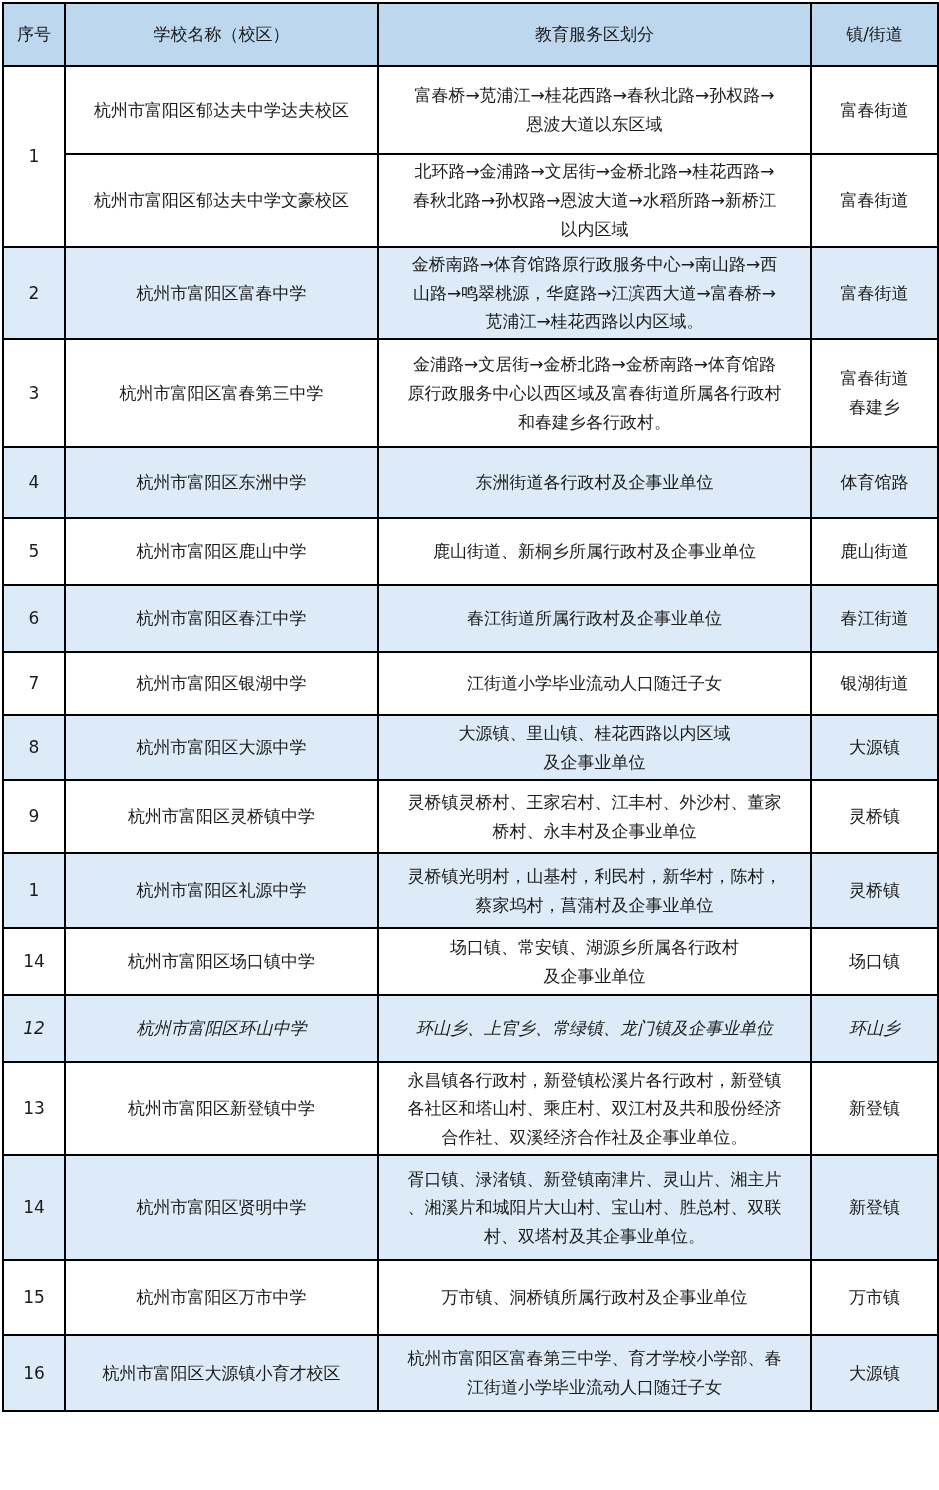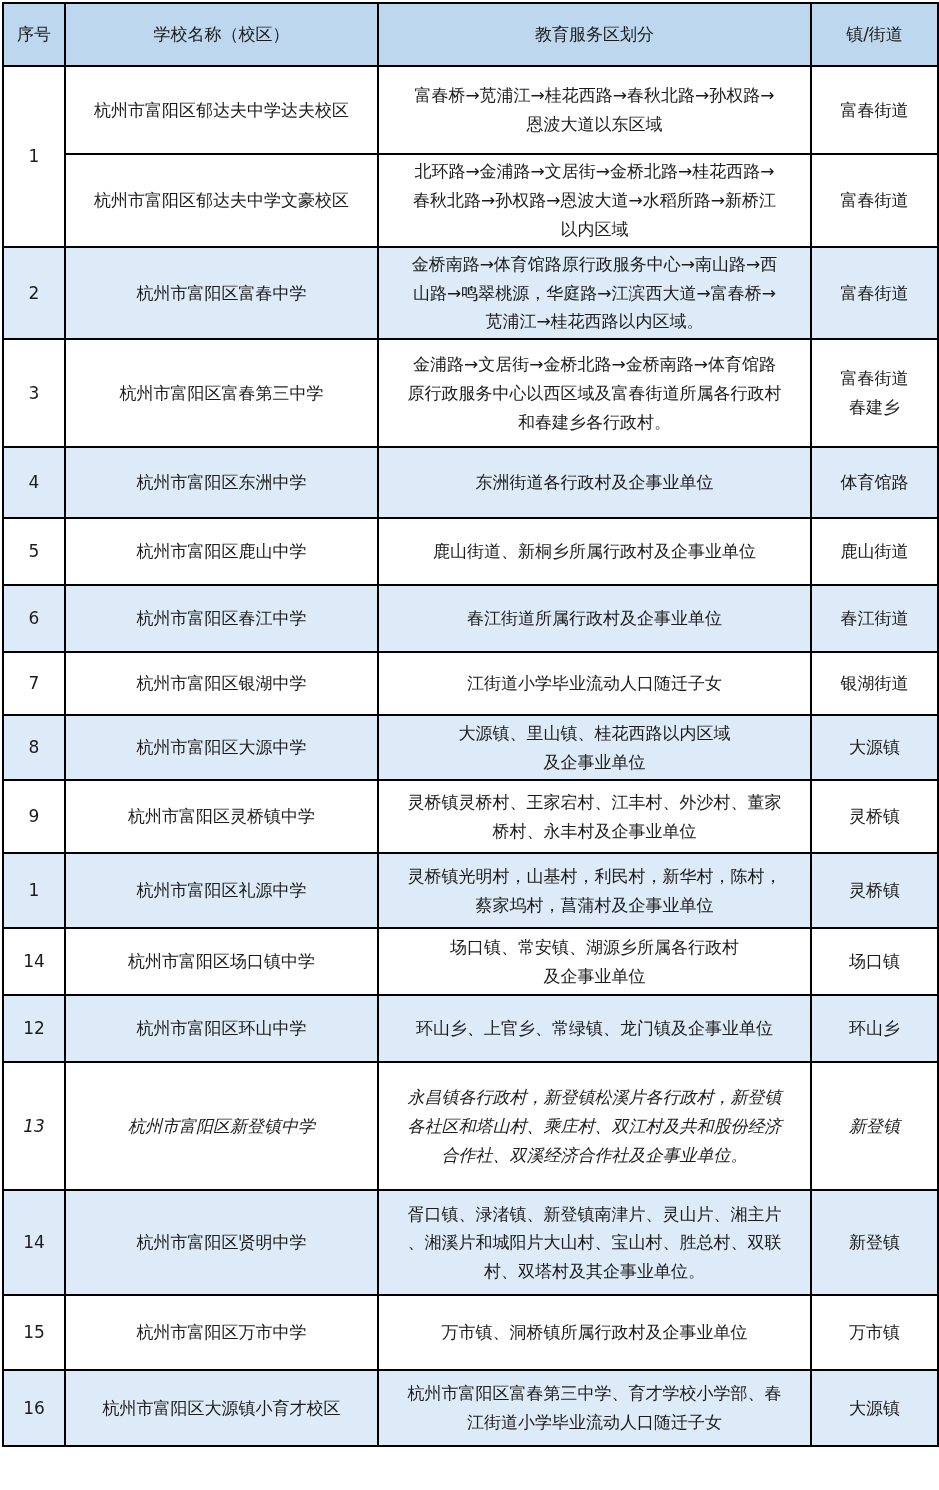--- a/index.html
+++ b/index.html
@@ -59,22 +59,22 @@
   tbody tr:nth-child(3)  td { height: 92px; }
   tbody tr:nth-child(4)  td { height: 108px; }
   tbody tr:nth-child(5)  td { height: 71px;  }
   tbody tr:nth-child(6)  td { height: 67px;  }
   tbody tr:nth-child(7)  td { height: 67px;  }
   tbody tr:nth-child(8)  td { height: 63px;  }
   tbody tr:nth-child(9)  td { height: 65px;  }
   tbody tr:nth-child(10) td { height: 73px;  }
   tbody tr:nth-child(11) td { height: 75px;  }
   tbody tr:nth-child(12) td { height: 67px;  }
-  tbody tr:nth-child(13) td { height: 67px;  }
-  tbody tr:nth-child(14) td { height: 128px; font-style: italic; }
+  tbody tr:nth-child(13) td { height: 67px; font-style: italic;  }
+  tbody tr:nth-child(14) td { height: 93px; }
   tbody tr:nth-child(15) td { height: 105px; }
   tbody tr:nth-child(16) td { height: 75px;  }
   tbody tr:nth-child(17) td { height: 76px;  }
 </style>
 </head>
 <body>
 
 <div class="page">
   <table class="district-table">
     <colgroup>

